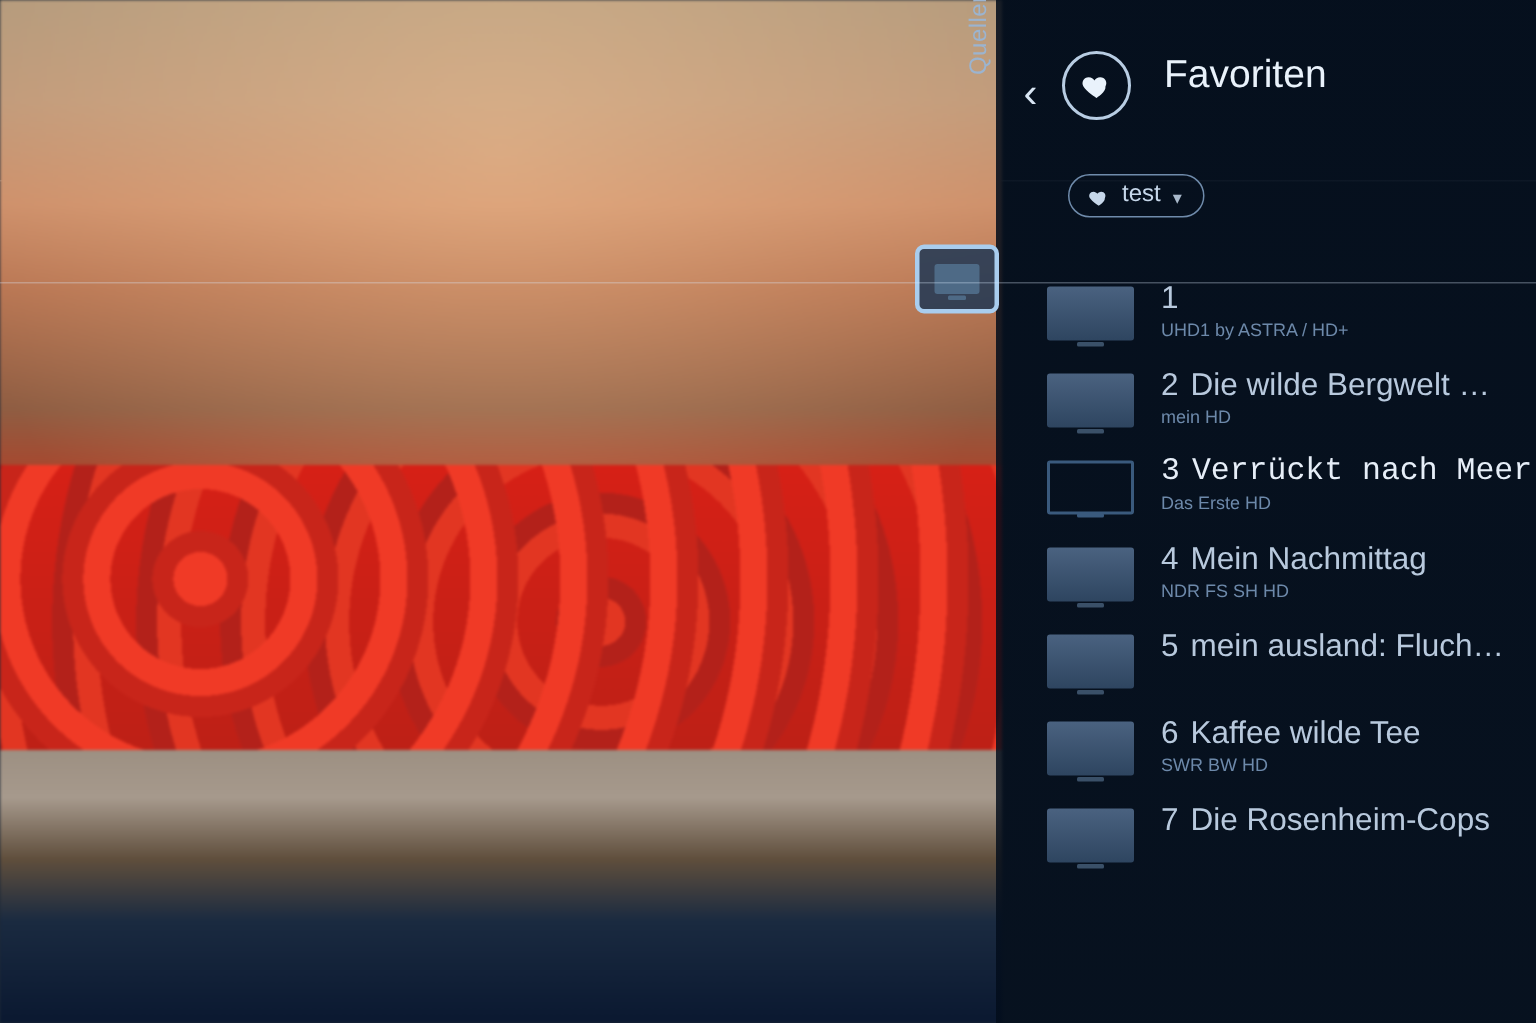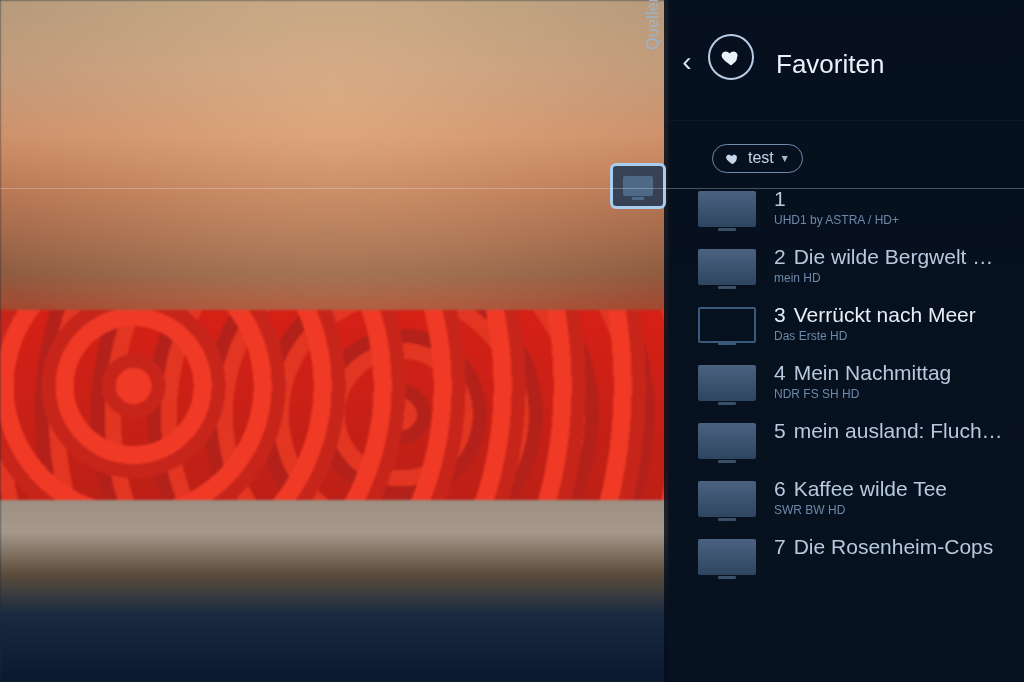--- a/index.html
+++ b/index.html
@@ -55,55 +55,55 @@
     position: absolute; left: 610px; top: 163px; width: 56px; height: 46px;
     border: 3px solid #a9cdee; border-radius: 6px;
     background: rgba(30,55,85,0.85);
     display: flex; align-items: center; justify-content: center;
   }
   .mini-tv { width: 30px; height: 20px; background: #4e6a86; border-radius: 2px; position: relative; }
   .mini-tv::after { content: ""; position: absolute; left: 50%; bottom: -4px; width: 12px; height: 3px; background: #4e6a86; transform: translateX(-50%); border-radius: 1px; }
 
   
   .panel-header {
-    position: absolute; left: 708px; top: 34px; display: flex; align-items: flex-end; gap: 22px;
+    position: absolute; left: 708px; top: 34px; display: flex; align-items: flex-start; gap: 22px;
     color: #e9f2fb;
   }
   .heart-ring {
     width: 46px; height: 46px; border: 2px solid #b8cde3; border-radius: 50%;
     display: flex; align-items: center; justify-content: center;
   }
   .heart-ring svg { width: 22px; height: 22px; fill: #e9f2fb; }
   .header-title { font-size: 26px; font-weight: 300; }
 
   
   .pill {
     position: absolute; left: 712px; top: 116px;
-    display: inline-flex; align-items: center; gap: 8px;
+    display: inline-flex; align-items: flex-end; gap: 8px;
     border: 1.5px solid #6f8bab; border-radius: 999px; padding: 4px 14px 5px 12px;
-    color: #c6d7ea; font-size: 16px; margin-top: 28px;
+    color: #c6d7ea; font-size: 16px;
   }
   .pill svg.heart { width: 15px; height: 15px; fill: #c6d7ea; }
   .pill .chev { font-size: 12px; opacity: 0.85; }
 
   
   .list { position: absolute; left: 694px; top: 178px; right: 0; }
   .row { display: flex; align-items: flex-start; gap: 18px; padding: 9px 4px 9px 4px; color: #9fb7d2; }
   .row .thumb {
     width: 58px; height: 36px; margin-top: 4px; border-radius: 2px;
     background: linear-gradient(#4a6280, #2e4560); position: relative; flex-shrink: 0;
   }
   .row .thumb::after { content: ""; position: absolute; left: 50%; bottom: -4px; width: 18px; height: 3px; background: #3a5068; transform: translateX(-50%); border-radius: 1px; }
   .row.selected .thumb { background: transparent; border: 2px solid #3a5a7d; }
   .row.selected .thumb::after { background: #3a5a7d; }
   .row .txt { min-width: 0; overflow: hidden; }
   .row .title { color: #b8c9dd; font-size: 21px; font-weight: 300; white-space: nowrap; }
   .row .title .num { margin-right: 8px; }
   .row .sub { color: #6d89aa; font-size: 12px; margin-top: 2px; white-space: nowrap; }
-  .row.selected .title { color: #e6eef8; }
+  .row.selected .title { color: #e6eef8; font-family: Liberation Mono, monospace; }
 
   
   .scanlines::before, .scanlines::after {
     content: ""; position: absolute; left: 0; right: 0; height: 1px; background: rgba(220,235,255,0.30);
   }
   .scanlines::before { top: 120px; }
   .scanlines::after  { top: 188px; }
 
 </style>
 </head>

